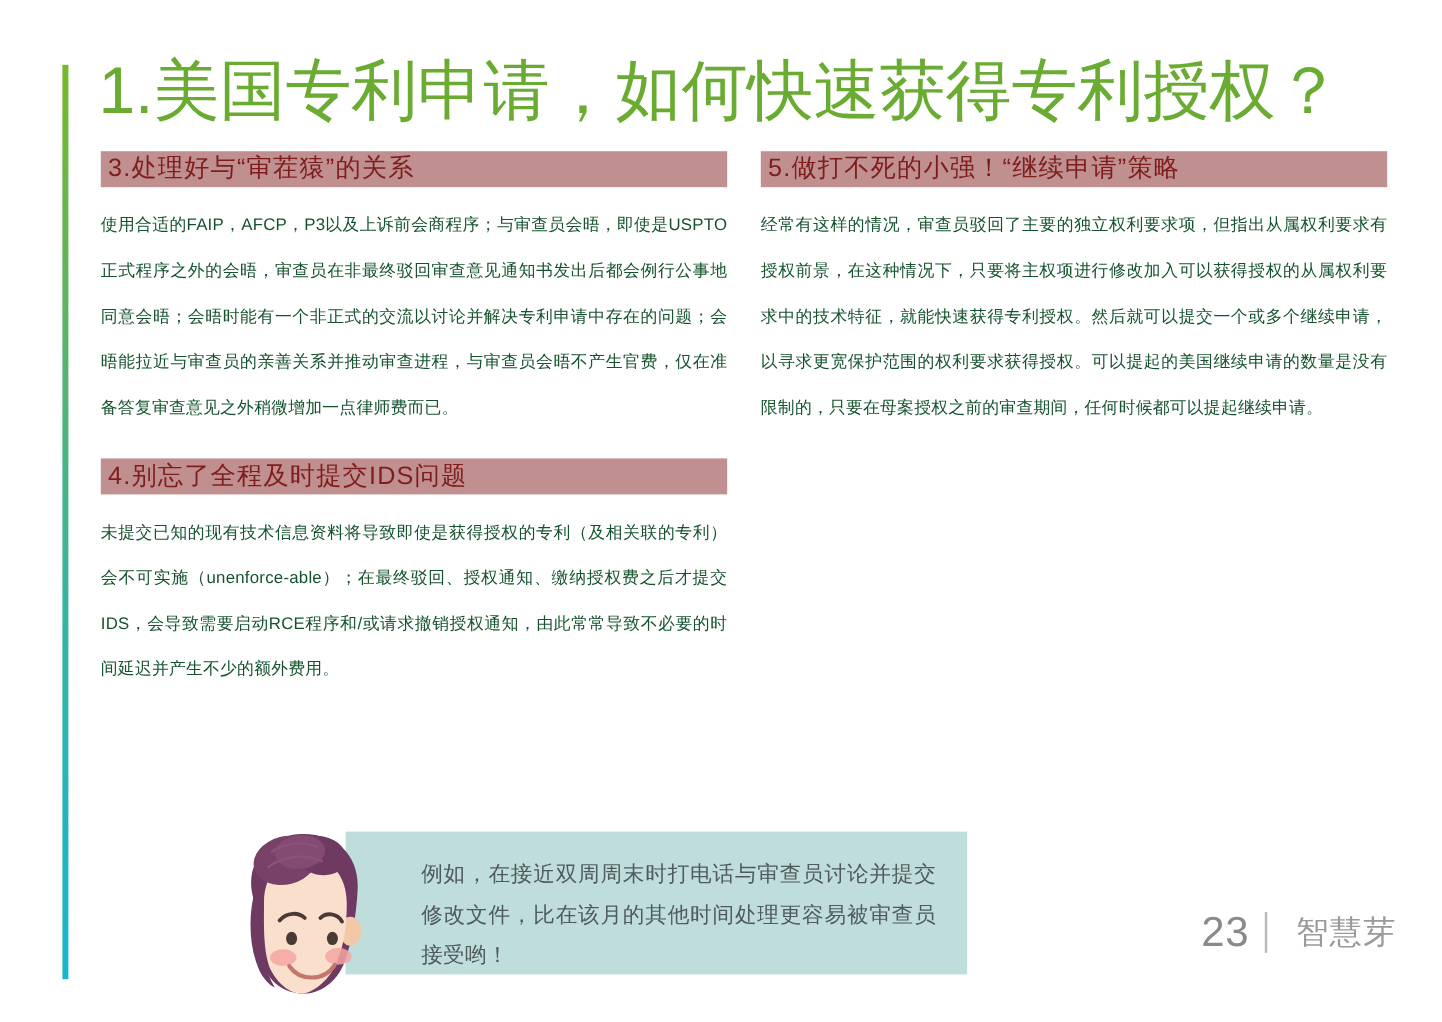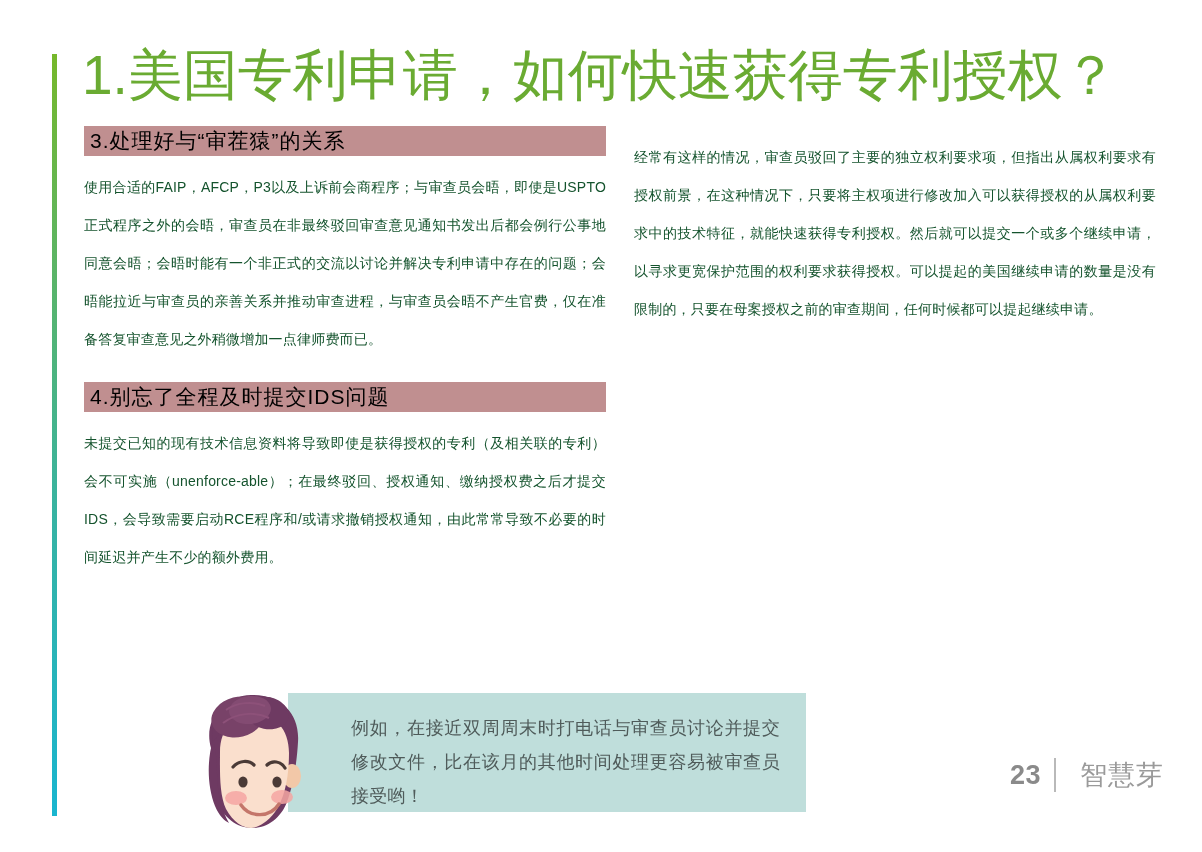--- a/index.html
+++ b/index.html
@@ -29,21 +29,21 @@
     white-space:nowrap;
   }
 
   
   .col{position:absolute;top:126px;width:522px;}
   .col-left{left:84px;}
   .col-right{left:634px;}
 
   .sec-header{
     background:#c08f90;
-    color:#000000;
+    color:#7f1d1d;
     font-size:21px;
     line-height:30px;
     height:30px;
     padding:0 0 0 6px;
     box-sizing:border-box;
     letter-spacing:1px;
     white-space:nowrap;
     overflow:hidden;
   }
   .sec-body{
@@ -76,21 +76,21 @@
   
   .avatar{position:absolute;left:193px;top:690px;width:120px;height:155px;}
   .avatar svg{display:block;}
 
   
   .footer{
     position:absolute;right:38px;top:757px;
     display:flex;align-items:center;gap:0px;
   }
   .page-num{
-    font-size:27px;color:#8a8a8a;font-weight:700;
+    font-size:35px;color:#8a8a8a;font-weight:400;
     margin-right:13px;letter-spacing:0.5px;
   }
   .divider{
     width:2px;height:34px;background:#b9b9b9;margin-right:15px;
   }
   .logo{
     font-size:42px;font-weight:bold;letter-spacing:-1.5px;
     line-height:1;
   }
   .logo .pat{color:#7ab929;}
@@ -110,20 +110,21 @@
 
   <div class="col col-left">
     <div class="sec-header">3.处理好与“审茬猿”的关系</div>
     <div class="sec-body">使用合适的FAIP，AFCP，P3以及上诉前会商程序；与审查员会晤，即使是USPTO正式程序之外的会晤，审查员在非最终驳回审查意见通知书发出后都会例行公事地同意会晤；会晤时能有一个非正式的交流以讨论并解决专利申请中存在的问题；会晤能拉近与审查员的亲善关系并推动审查进程，与审查员会晤不产生官费，仅在准备答复审查意见之外稍微增加一点律师费而已。</div>
 
     <div class="sec-header sec-block-2">4.别忘了全程及时提交IDS问题</div>
     <div class="sec-body">未提交已知的现有技术信息资料将导致即使是获得授权的专利（及相关联的专利）会不可实施（unenforce-able）；在最终驳回、授权通知、缴纳授权费之后才提交IDS，会导致需要启动RCE程序和/或请求撤销授权通知，由此常常导致不必要的时间延迟并产生不少的额外费用。</div>
   </div>
 
   <div class="col col-right">
+    <div class="sec-header">5.做打不死的小强！“继续申请”策略</div>
     <div class="sec-body">经常有这样的情况，审查员驳回了主要的独立权利要求项，但指出从属权利要求有授权前景，在这种情况下，只要将主权项进行修改加入可以获得授权的从属权利要求中的技术特征，就能快速获得专利授权。然后就可以提交一个或多个继续申请，以寻求更宽保护范围的权利要求获得授权。可以提起的美国继续申请的数量是没有限制的，只要在母案授权之前的审查期间，任何时候都可以提起继续申请。</div>
   </div>
 
   <div class="bubble">
     <div class="bubble-text">例如，在接近双周周末时打电话与审查员讨论并提交修改文件，比在该月的其他时间处理更容易被审查员接受哟！</div>
   </div>
 
   <div class="avatar">
     <svg width="120" height="155" viewBox="0 0 120 155" xmlns="http://www.w3.org/2000/svg">
 

